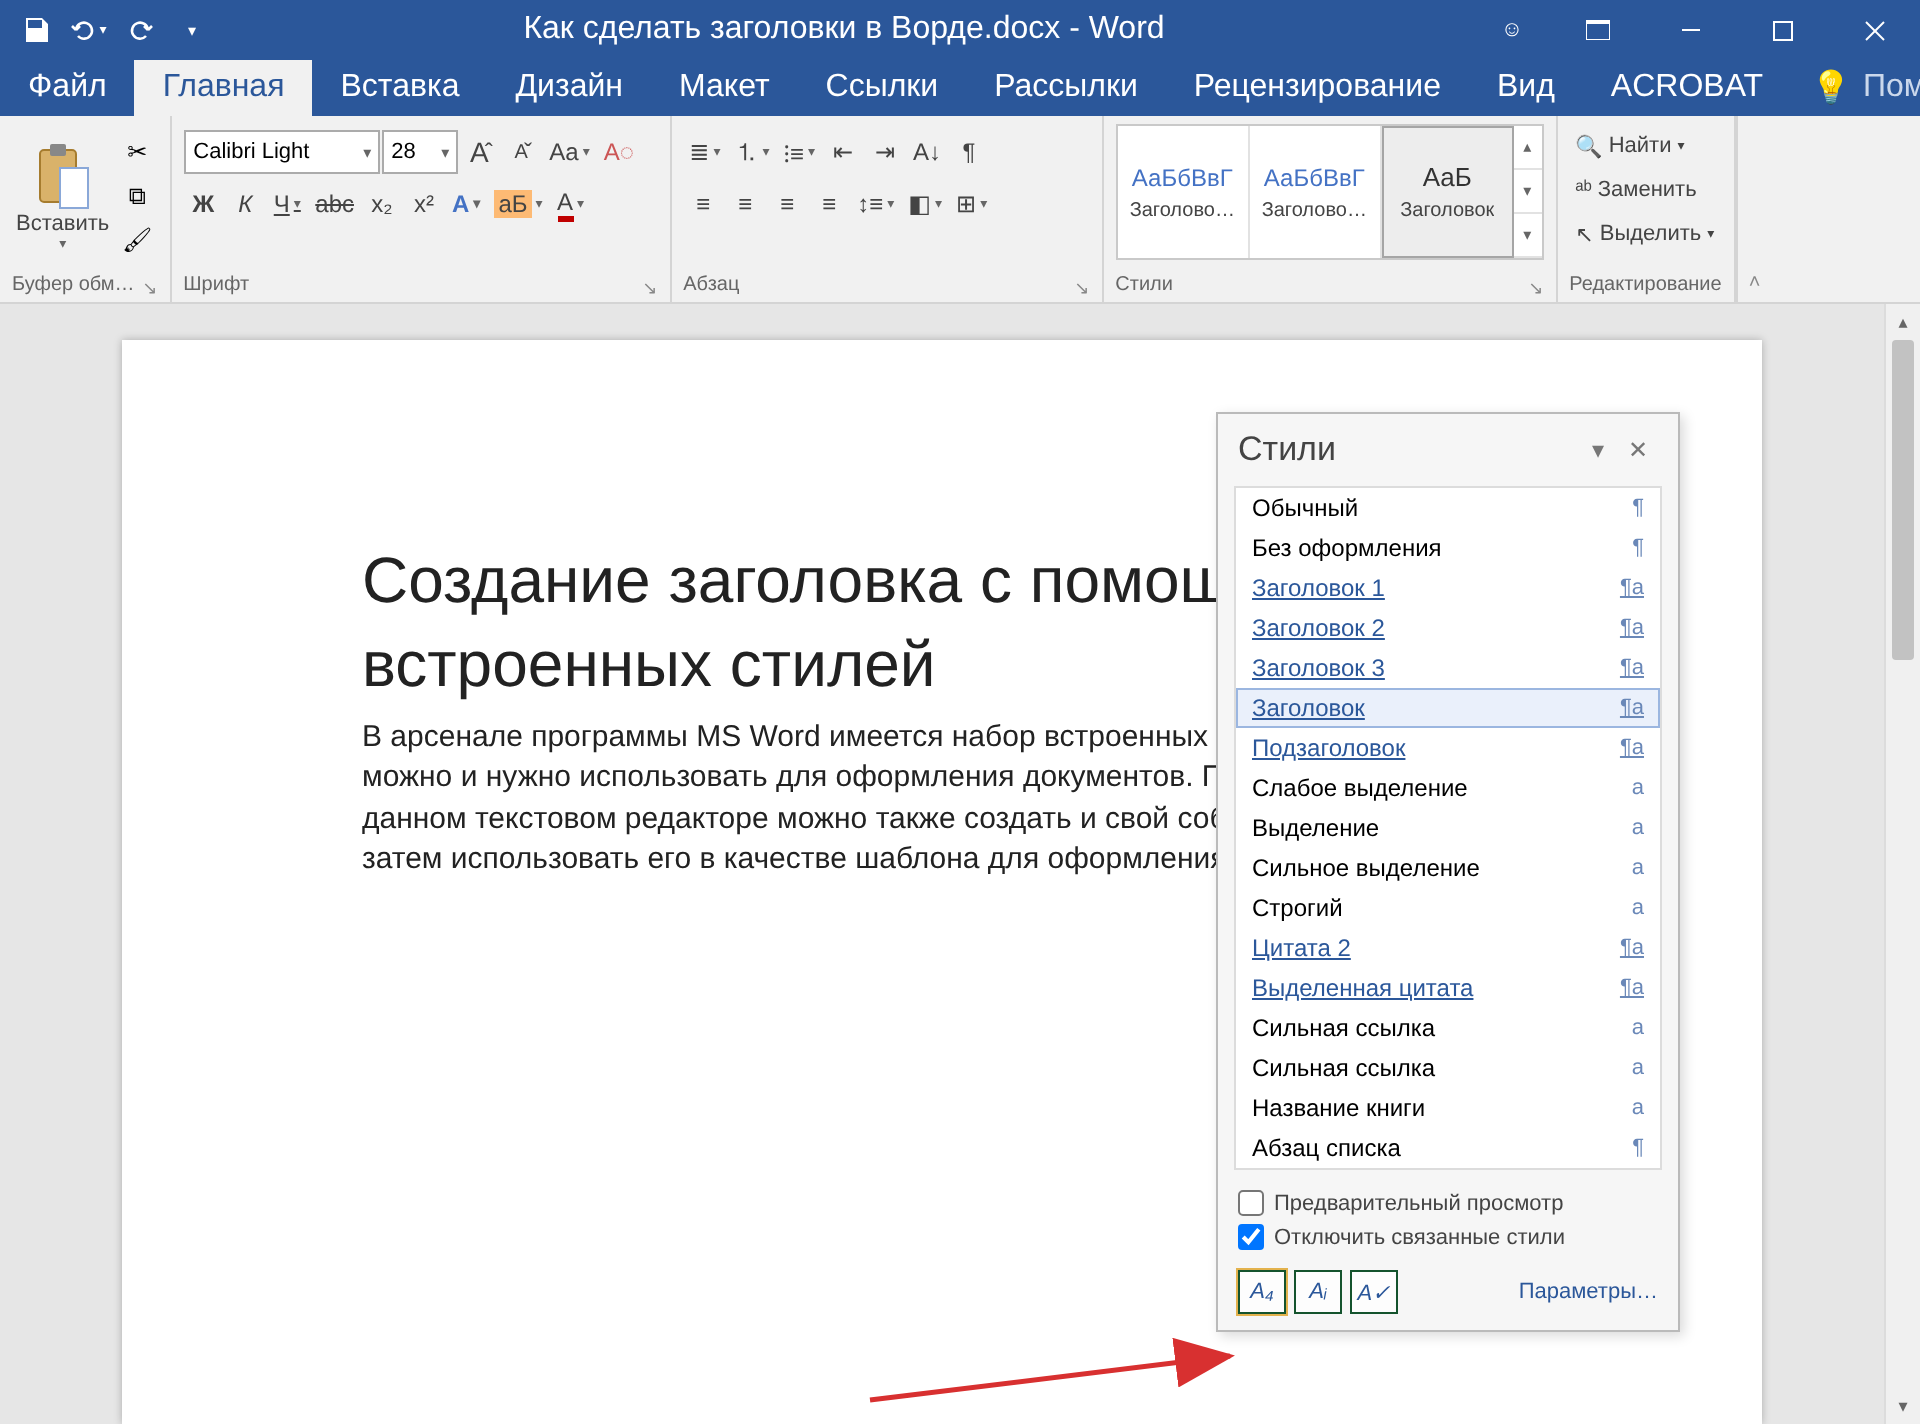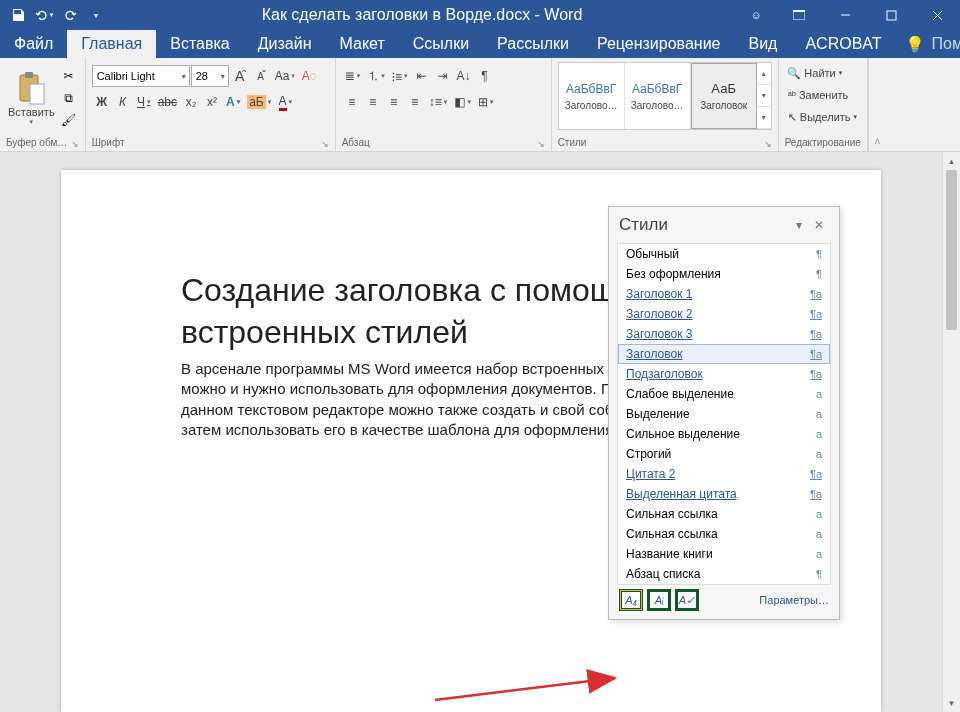--- a/index.html
+++ b/index.html
@@ -72,21 +72,21 @@
 .sp-header .hb { width: 20px; text-align: center; cursor: pointer; color: #777; font-size: 12px; }
 .sp-list { background: #fff; border: 1px solid #dcdcdc; margin: 0 8px; max-height: 370px; overflow: hidden; }
 .sp-item { display: flex; align-items: center; padding: 2px 8px; cursor: pointer; font-size: 12px; height: 20px; }
 .sp-item.selected { border: 1px solid #9bb6e0; background: #eaf0fb; padding: 1px 7px; }
 .sp-item .lbl { flex: 1; white-space: nowrap; text-decoration: none; }
 .sp-item .mk { font-size: 11px; color: #6a88b8; width: 18px; text-align: right; }
 .sp-item.heading .lbl { color: #2b579a; text-decoration: underline; }
 .sp-checks { padding: 8px 10px 4px; }
 .sp-checks label { display: flex; align-items: center; gap: 5px; font-size: 11px; color: #444; padding: 2px 0; cursor: pointer; }
 .sp-footer { display: flex; align-items: center; gap: 4px; padding: 4px 10px 8px; }
-.sp-ftbtn { width: 24px; height: 22px; border: 3px solid #14532d; background: #fdfdfd; display: flex; align-items: center; justify-content: center; font-size: 11px; cursor: pointer; font-style: italic; color: #2b579a; position: relative; }
+.sp-ftbtn { width: 24px; height: 22px; border: 1px solid #14532d; background: #fdfdfd; display: flex; align-items: center; justify-content: center; font-size: 11px; cursor: pointer; font-style: italic; color: #2b579a; position: relative; }
 .sp-ftbtn.first::after { content: ""; position: absolute; inset: -2px; border: 1px solid #e3b24d; pointer-events: none; }
 .sp-params { margin-left: auto; font-size: 11px; color: #2b579a; cursor: pointer; }
 
 
 .arrow-ann { position: absolute; top: 570px; left: 430px; pointer-events: none; }
 
 svg { display: block; }
 </style>
 </head>
 <body>
@@ -389,20 +389,30 @@
       </div>
       <div class="sp-item">
         <span class="lbl">Название книги</span>
         <span class="mk">a</span>
       </div>
       <div class="sp-item">
         <span class="lbl">Абзац списка</span>
         <span class="mk">¶</span>
       </div>
     </div>
+  <div class="sp-checks">
+    <label>
+        <input type="checkbox" style=""> 
+        <span>Предварительный просмотр</span>
+      </label>
+    <label>
+        <input type="checkbox" checked="" style=""> 
+        <span>Отключить связанные стили</span>
+      </label>
+  </div>
   <div class="sp-footer">
     <div class="sp-ftbtn first">A₄</div>
     <div class="sp-ftbtn">Aᵢ</div>
     <div class="sp-ftbtn">A✓</div>
     <span class="sp-params">Параметры…</span>
   </div>
 </div>
 
 <svg class="arrow-ann" width="220" height="140">
   <defs>

